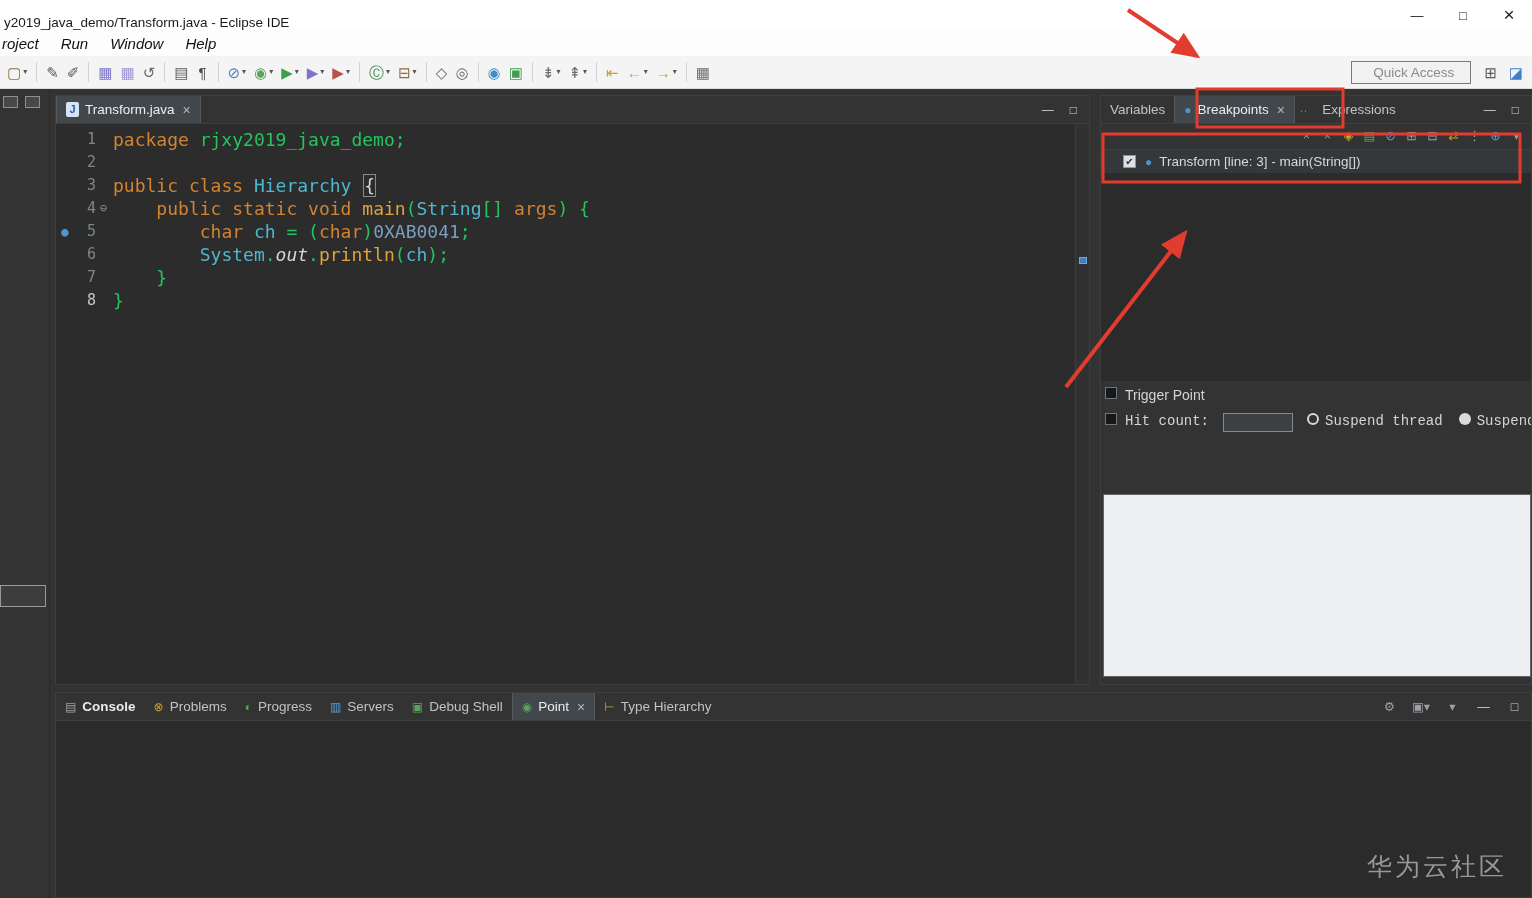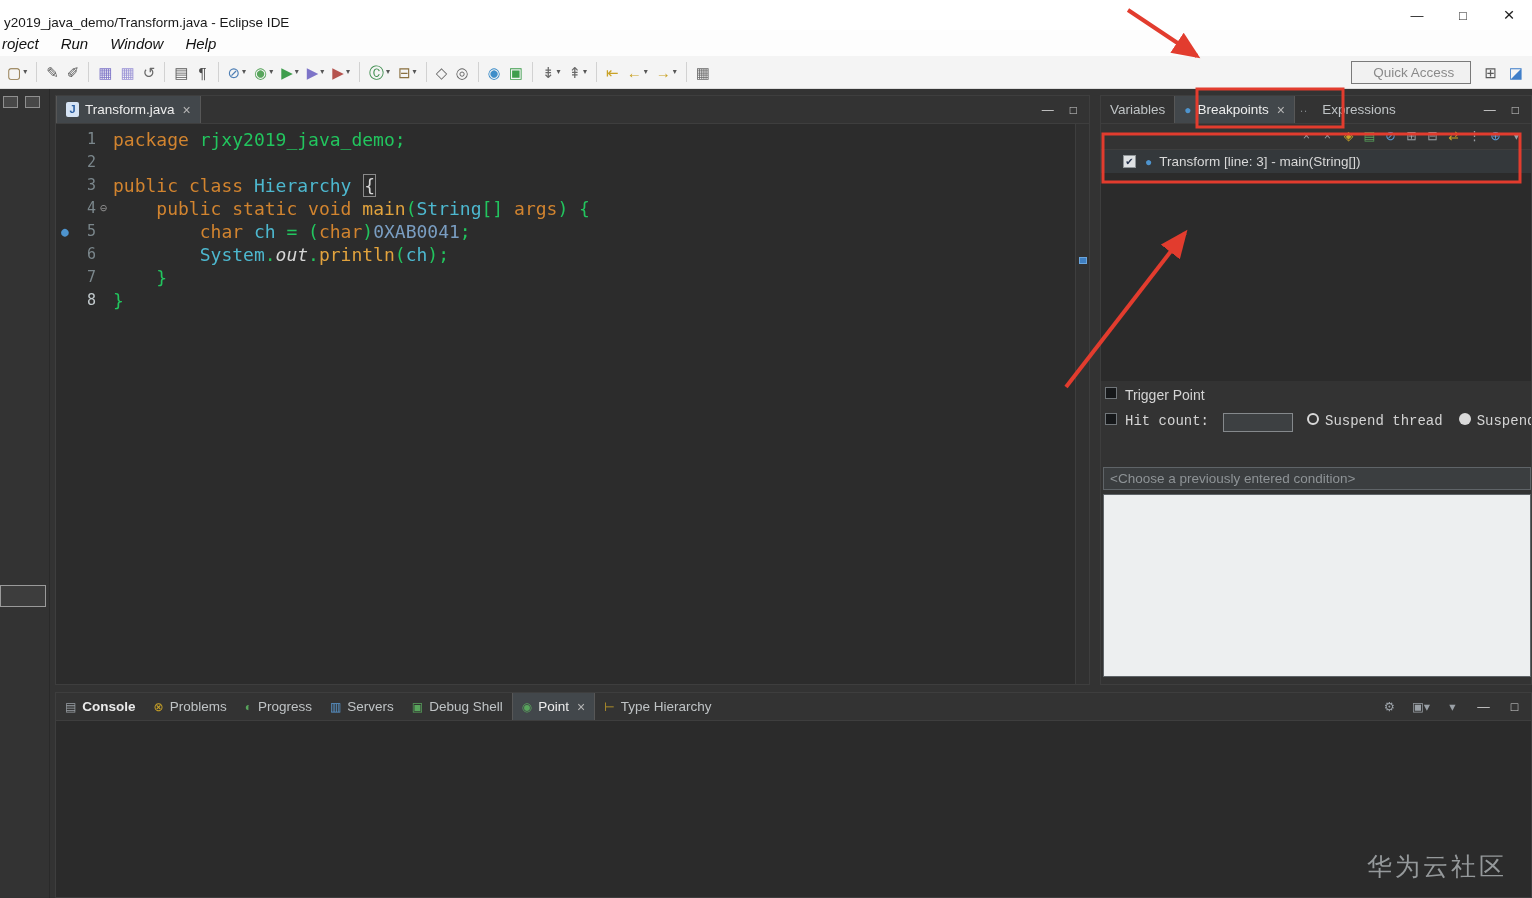--- a/index.html
+++ b/index.html
@@ -263,21 +263,20 @@
         </div>
         <div class="dt-row" id="row-hit">
           <span class="dt-check"></span>
           <span class="dt-label">Hit count:</span>
           <span class="dt-input"></span>
           <span class="dt-radio radio-ring ml14"></span>
           <span class="ml6">Suspend thread</span>
           <span class="dt-radio radio-filled ml16"></span>
           <span class="ml6">Suspend V</span>
         </div>
-        <div class="dt-combo">&lt;Choose a previously entered condition&gt;</div>
         <div class="dt-editor"></div>
       </div>
     </div>
 
     <div class="panel bottom-panel">
       <div class="tabbar" id="bottom-tabs">
           <div class="ptab bold">
             <span class="tabicon" style="color: rgb(154, 160, 166);">▤</span>
             <span class="tablabel">Console</span>
           </div>

